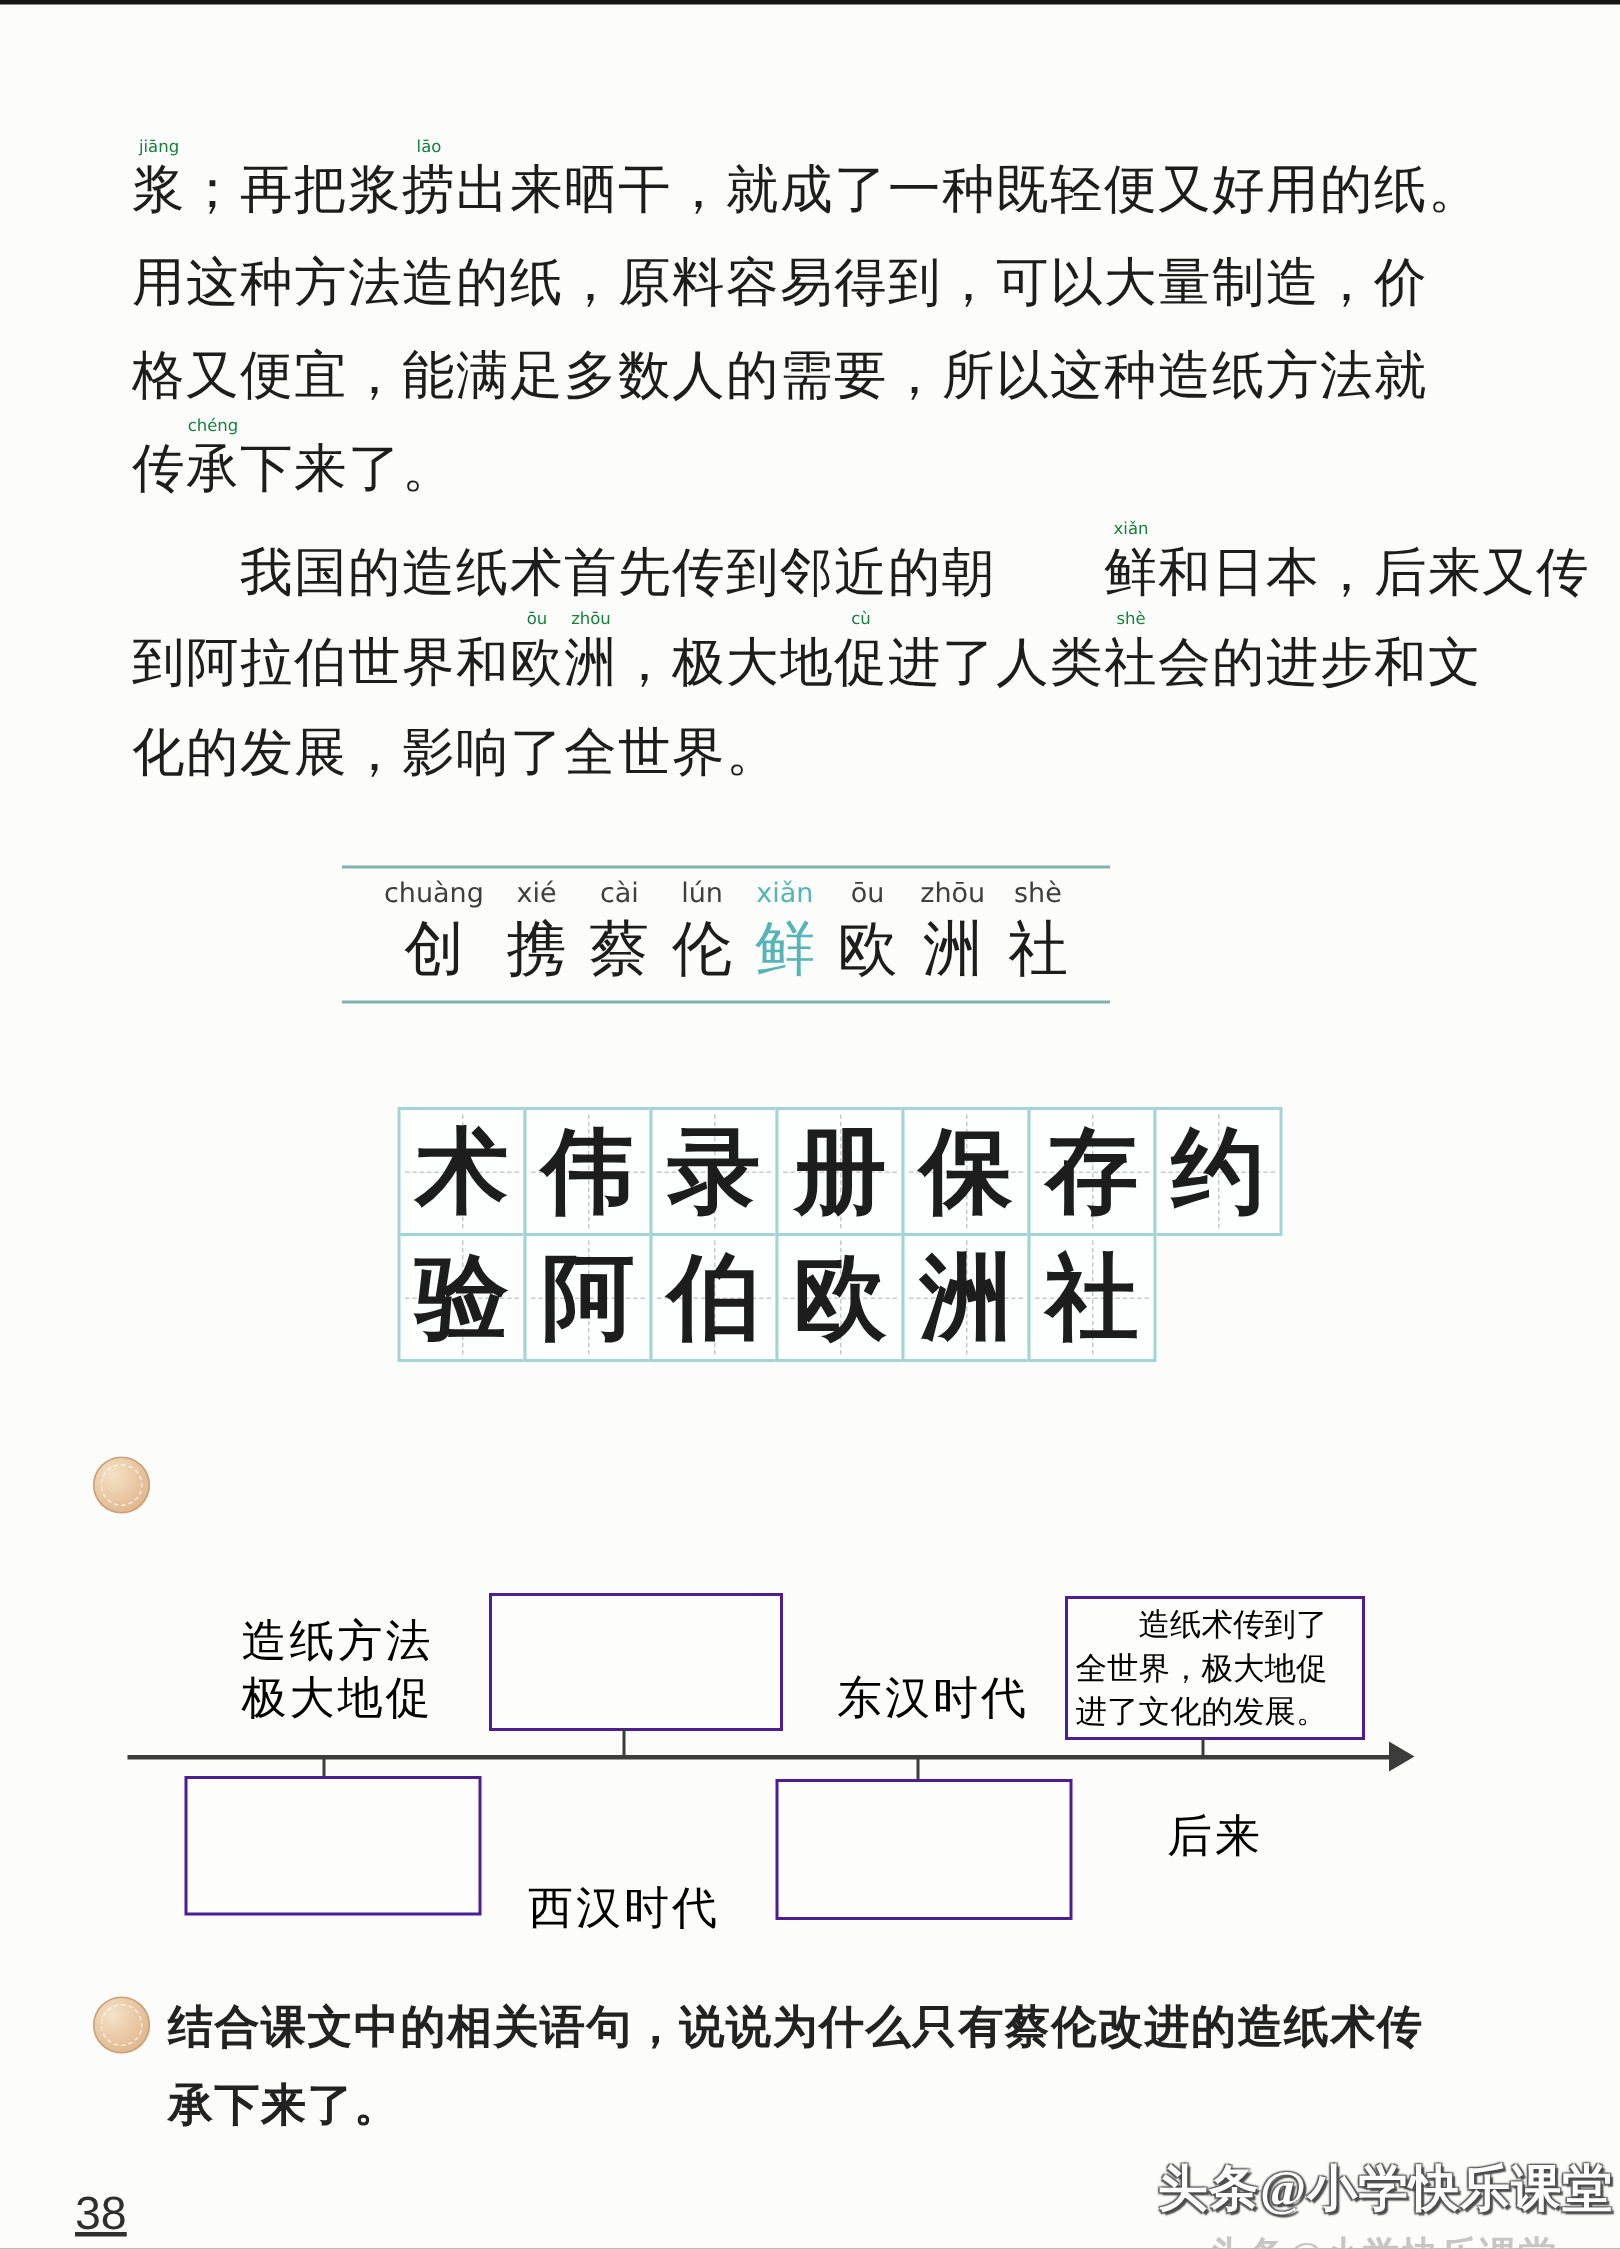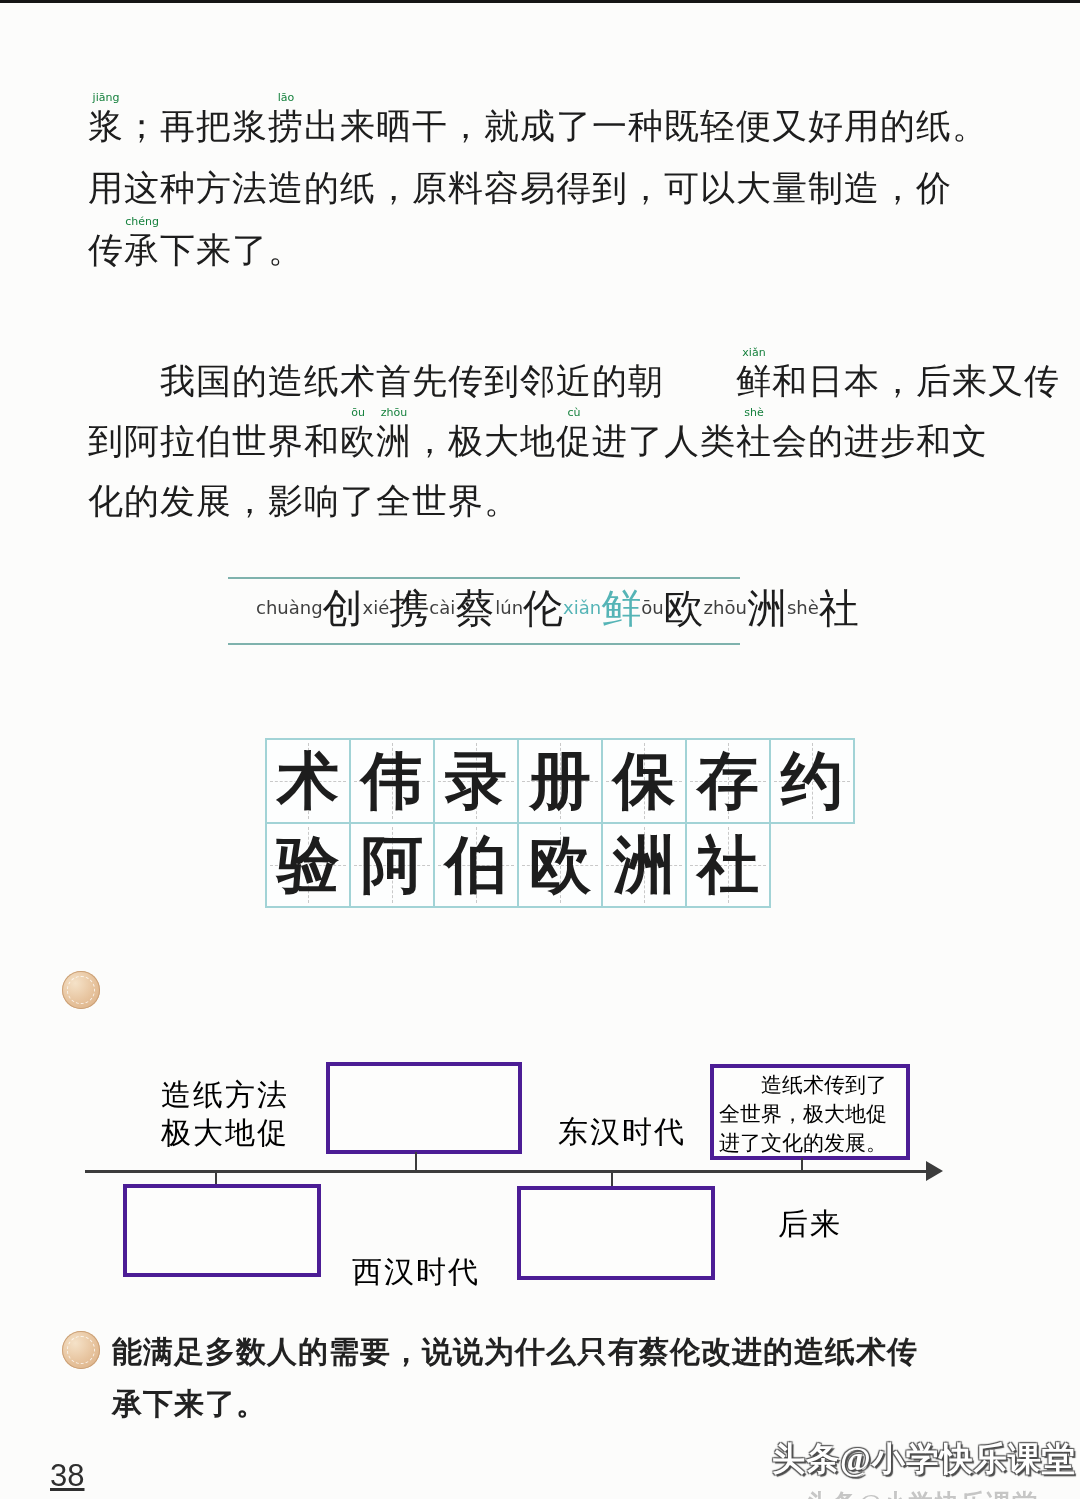--- a/index.html
+++ b/index.html
@@ -13,21 +13,21 @@
   .para2 .tline{height:60px;line-height:60px;}
   .tline.indent{text-indent:72px;}
   .rb{position:relative;display:inline-block;line-height:1.15;}
   .rt{position:absolute;top:-15px;left:50%;transform:translateX(-50%);
       font-family:"DejaVu Sans",sans-serif;font-size:11px;letter-spacing:0;color:#15803d;}
 
   
   .wordlist{position:absolute;left:228px;top:577px;width:512px;
             border-top:2px solid #7fb2ad;border-bottom:2px solid #7fb2ad;
             box-sizing:border-box;padding:6px 28px 10px;display:flex;justify-content:space-between;}
-  .word{display:flex;flex-direction:row;align-items:center;}
+  .word{display:flex;flex-direction:column;align-items:center;}
   .wpy{font-family:"DejaVu Sans",sans-serif;font-size:18px;color:#3f3f3f;height:24px;}
   .wch{font-size:40px;line-height:48px;}
 
   
   .grid{position:absolute;left:265px;top:738px;}
   .gridrow{display:flex;}
   .gridrow + .gridrow{margin-top:-2px;}
   .cell{width:86px;height:86px;box-sizing:border-box;border:2px solid #a2d3d6;margin-right:-2px;
         position:relative;display:flex;align-items:center;justify-content:center;background:#fdfefe;}
   .cell::before{content:"";position:absolute;left:3px;right:3px;top:50%;border-top:1px dashed #c9c9c9;}
@@ -43,21 +43,21 @@
   .extext{position:absolute;left:112px;font-size:30px;font-weight:600;letter-spacing:1px;color:#222;}
   .exline{height:52px;line-height:52px;white-space:nowrap;}
 
   
   .diagram{position:absolute;left:85px;top:1052px;width:880px;height:252px;font-size:30px;color:#000000;}
   .axis{position:absolute;left:0;top:118px;width:845px;height:3px;background:#3c3c3c;}
   .arrowhead{position:absolute;left:841px;top:109px;width:0;height:0;
              border-top:10px solid transparent;border-bottom:10px solid transparent;
              border-left:17px solid #3c3c3c;}
   .conn{position:absolute;width:2px;background:#3c3c3c;}
-  .dbox{position:absolute;border:4px solid #4c1d95;background:#fdfdfc;box-sizing:border-box;}
+  .dbox{position:absolute;border:2px solid #4c1d95;background:#fdfdfc;box-sizing:border-box;}
   .dlabel{position:absolute;white-space:nowrap;letter-spacing:2px;}
   .lbl-before{line-height:38px;}
   .resulttext{padding:3px 5px;font-size:21px;line-height:29px;letter-spacing:0;}
   .resulttext .rl0{text-indent:42px;}
 
   
   .pagenum{position:absolute;left:50px;top:1458px;font-family:"Liberation Sans","DejaVu Sans",sans-serif;
            font-size:31px;color:#2f2f2f;text-decoration:underline;}
   .watermark{position:absolute;left:772px;top:1437px;font-size:33px;font-weight:700;letter-spacing:1px;
              color:#ffffff;white-space:nowrap;
@@ -68,20 +68,21 @@
 </style>
 </head>
 <body>
 
 <div class="page">
   <div class="topline"></div>
 
   <div class="para para1" style="top:96px;">
       <div class="tline"><span class="rb">浆<span class="rt">jiāng</span></span>；再把浆<span class="rb">捞<span class="rt">lāo</span></span>出来晒干，就成了一种既轻便又好用的纸。</div>
       <div class="tline">用这种方法造的纸，原料容易得到，可以大量制造，价</div>
+      <div class="tline">格又便宜，能满足多数人的需要，所以这种造纸方法就</div>
       <div class="tline">传<span class="rb">承<span class="rt">chéng</span></span>下来了。</div>
     </div>
   <div class="para para2" style="top:352px;">
       <div class="tline indent">我国的造纸术首先传到邻近的朝<span class="rb">鲜<span class="rt">xiǎn</span></span>和日本，后来又传</div>
       <div class="tline">到阿拉伯世界和<span class="rb">欧<span class="rt">ōu</span></span><span class="rb">洲<span class="rt">zhōu</span></span>，极大地<span class="rb">促<span class="rt">cù</span></span>进了人类<span class="rb">社<span class="rt">shè</span></span>会的进步和文</div>
       <div class="tline">化的发展，影响了全世界。</div>
     </div>
 
   <div class="wordlist">
       <div class="word">
@@ -195,20 +196,20 @@
     <div class="dlabel" style="left:267px;top:152px;margin-top:48px;">西汉时代</div>
 
     <div class="conn" style="left:526px;top:120px;height:15px;"></div>
     <div class="dbox" style="left:432px;top:134px;width:198px;height:94px;"></div>
 
     <div class="dlabel" style="left:693px;top:152px;">后来</div>
   </div>
 
   <div class="bullet" style="left:62px;top:1331px;"></div>
   <div class="extext" style="top:1326px;">
-    <div class="exline">能满足多数人的需要，说说为什么只有蔡伦改进的造纸术传</div>
+    <div class="exline">结合课文中的相关语句，说说为什么只有蔡伦改进的造纸术传</div>
     <div class="exline">承下来了。</div>
   </div>
 
   <div class="pagenum">38</div>
   <div class="watermark">头条@小学快乐课堂</div>
   <div class="watermark2">头条@小学快乐课堂</div>
 </div>
 
 </body></html>

